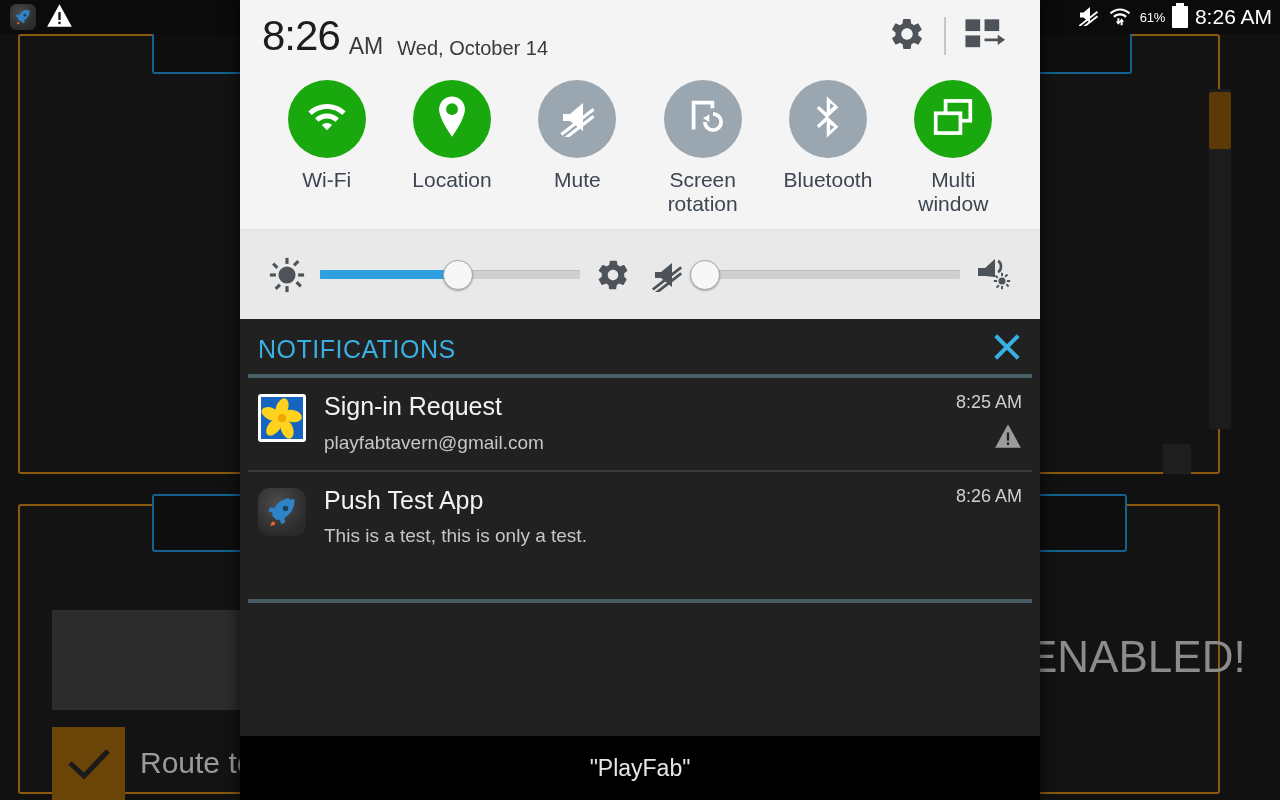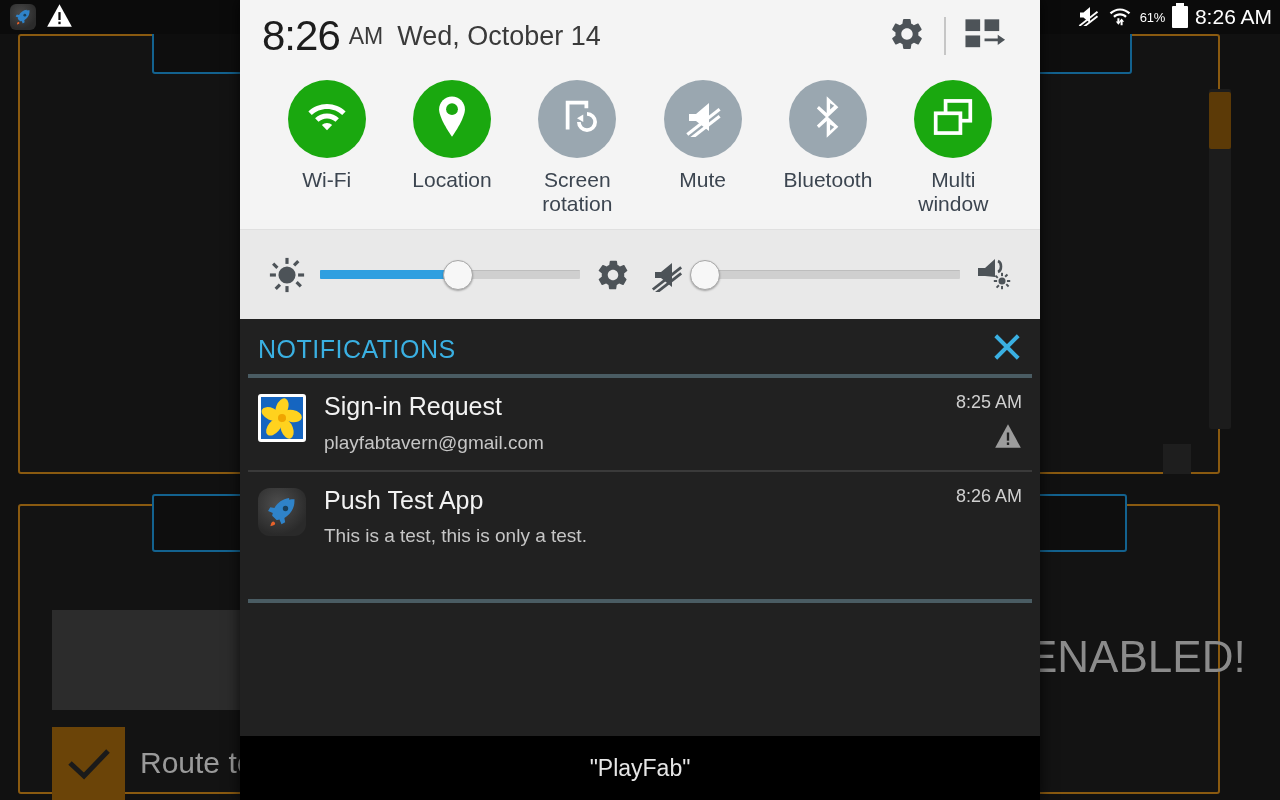--- a/index.html
+++ b/index.html
@@ -82,24 +82,24 @@
     box-shadow: 0 0 14px rgba(0,0,0,0.75);
     display: flex; flex-direction: column;
   }
 
   
   .qs-header {
     height: 72px; background: #f4f4f4;
     display: flex; align-items: center; padding: 0 18px 0 22px;
     flex: none;
   }
-  .clock-wrap { display: flex; align-items: center; }
+  .clock-wrap { display: flex; align-items: flex-end; }
   .clock-time { font-size: 42px; color: #1d1d1d; font-weight: 400; letter-spacing: -1px; }
   .clock-ampm { font-size: 23px; color: #3a3a3a; margin-left: 9px; }
-  .clock-date { font-size: 27px; color: #3a3a3a; margin-left: 14px; }
+  .clock-date { font-size: 20px; color: #3a3a3a; margin-left: 14px; }
   .hdr-spacer { flex: 1; }
   .hdr-icons { display: flex; align-items: center; gap: 0; }
   .hdr-btn { padding: 6px 14px; display: flex; align-items: center; justify-content: center; }
   .hdr-sep { width: 2px; height: 38px; background: #c6c6c6; margin: 0 4px; }
 
   
   .qs-toggles {
     background: #f4f4f4; flex: none;
     display: flex; padding: 8px 24px 14px 24px;
   }
@@ -316,41 +316,41 @@
               <circle cx="12" cy="10.3" r="4.3" fill="#1aa80f"></circle>
             </svg>
           </span>
         </div>
         <div class="toggle-label">Location</div>
       </div>
 
       <div class="toggle">
         <div class="toggle-circle" style="background:#9aa7b0;">
           <span>
+            <svg width="44" height="40" viewBox="0 0 44 40">
+              <path d="M28 6 L15 17 H8 v7 h7 L28 34 Z" fill="#fff"></path>
+              <rect x="2" y="30.5" width="41" height="3.2" fill="#fff" transform="rotate(-38 22 32)"></rect>
+              <rect x="2" y="23.5" width="41" height="3.2" fill="#fff" transform="rotate(-38 22 25)"></rect>
+            </svg>
+          </span>
+        </div>
+        <div class="toggle-label">Mute</div>
+      </div>
+
+      <div class="toggle">
+        <div class="toggle-circle" style="background:#9aa7b0;">
+          <span>
             <svg width="40" height="40" viewBox="0 0 32 32">
               <path d="M7 3 h18 v6 h-3 V6 H10 v20 h-3z" fill="#fff"></path>
               <path d="M14 14 a8 8 0 1 0 8-8 v3 a5 5 0 1 1-5 5z" fill="#fff" transform="translate(2,6)"></path>
               <path d="M25 9 l-5 3 5 3z" fill="#fff" transform="translate(-4,5)"></path>
             </svg>
           </span>
         </div>
         <div class="toggle-label"><span>Screen</span><br><span>rotation</span></div>
-      </div>
-
-      <div class="toggle">
-        <div class="toggle-circle" style="background:#9aa7b0;">
-          <span>
-            <svg width="44" height="40" viewBox="0 0 44 40">
-              <path d="M28 6 L15 17 H8 v7 h7 L28 34 Z" fill="#fff"></path>
-              <rect x="2" y="30.5" width="41" height="3.2" fill="#fff" transform="rotate(-38 22 32)"></rect>
-              <rect x="2" y="23.5" width="41" height="3.2" fill="#fff" transform="rotate(-38 22 25)"></rect>
-            </svg>
-          </span>
-        </div>
-        <div class="toggle-label">Mute</div>
       </div>
 
       <div class="toggle">
         <div class="toggle-circle" style="background:#9aa7b0;">
           <span>
             <svg width="30" height="44" viewBox="0 0 22 34">
               <path d="M10 1 L19 9.5 L11 17 L19 24.5 L10 33 V20 L4 25.5 L2.4 23.6 L9.3 17 L2.4 10.4 L4 8.5 L10 14z M12.6 6.3 v5 l3.2-2.9z M12.6 22.7 v5 l3.2-2.9z" fill="#fff"></path>
             </svg>
           </span>
         </div>

